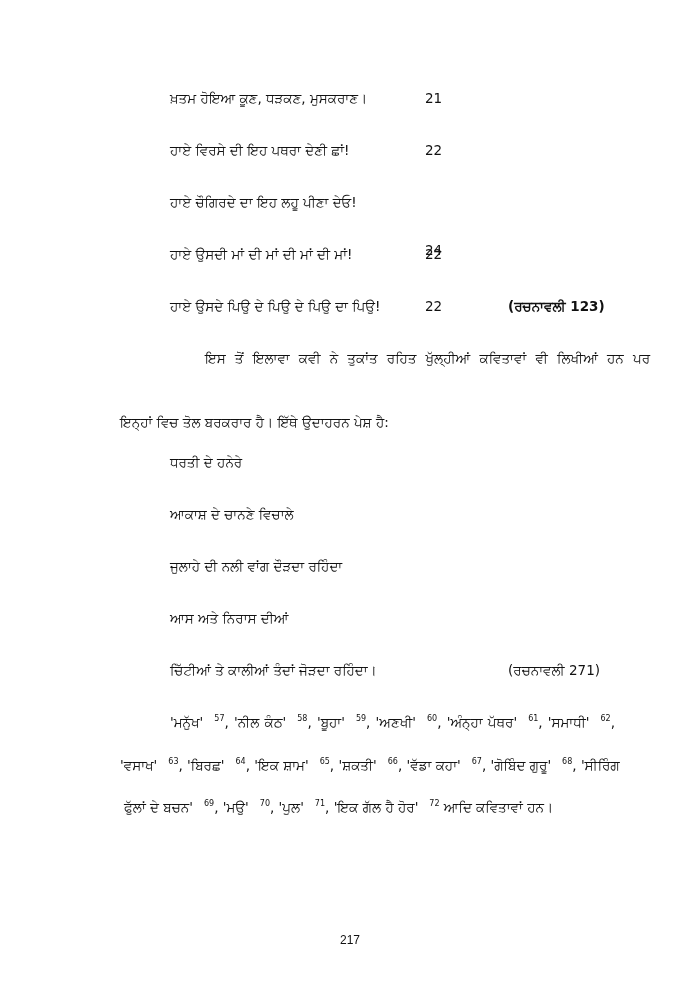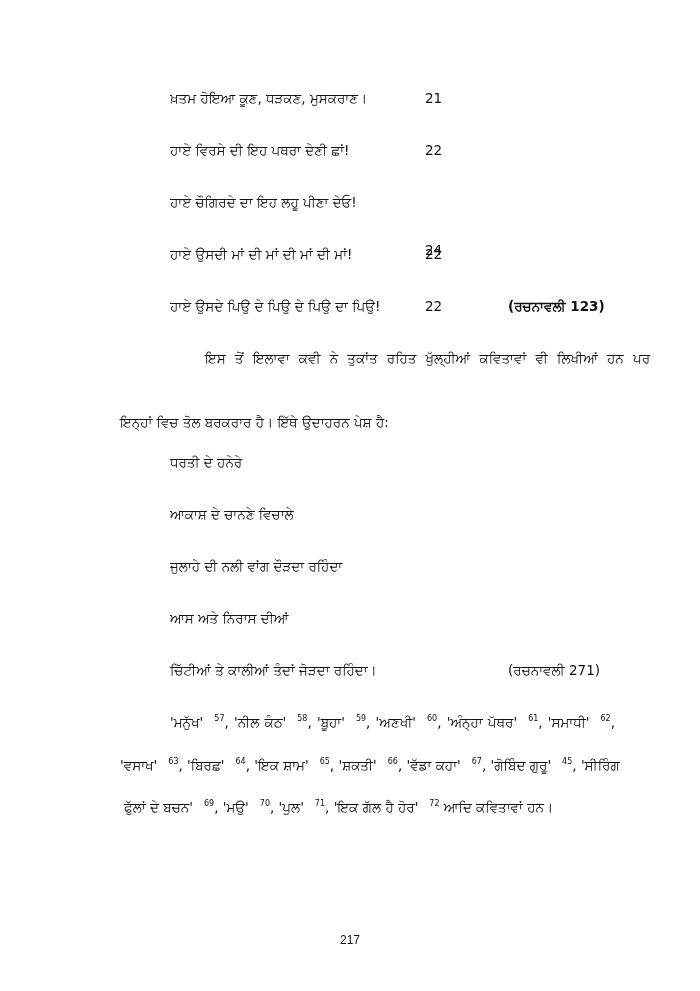--- a/index.html
+++ b/index.html
@@ -60,21 +60,21 @@
       <span>'ਅਣਖੀ'</span><sup>60</sup><span>,</span>
       <span>'ਅੰਨ੍ਹਾ ਪੱਥਰ'</span><sup>61</sup><span>,</span>
       <span>'ਸਮਾਧੀ'</span><sup>62</sup><span>,</span>
     </div>
     <div class="para-line just" style="left:120px; top:755px; width:495px;">
       <span>'ਵਸਾਖ'</span><sup>63</sup><span>,</span>
       <span>'ਬਿਰਛ'</span><sup>64</sup><span>,</span>
       <span>'ਇਕ ਸ਼ਾਮ'</span><sup>65</sup><span>,</span>
       <span>'ਸ਼ਕਤੀ'</span><sup>66</sup><span>,</span>
       <span>'ਵੱਡਾ ਕਹਾ'</span><sup>67</sup><span>,</span>
-      <span>'ਗੋਬਿੰਦ ਗੁਰੂ'</span><sup>45</sup><span>,</span>
+      <span>'ਗੋਬਿੰਦ ਗੁਰੂ'</span><sup>68</sup><span>,</span>
       <span>'ਸੀਰਿੰਗ</span>
     </div>
     <div class="para-line" style="left:124px; top:797px;">
       <span>ਫੁੱਲਾਂ ਦੇ ਬਚਨ'</span><sup>69</sup><span>,</span>
       <span>'ਮਉ'</span><sup>70</sup><span>,</span>
       <span>'ਪੁਲ'</span><sup>71</sup><span>,</span>
       <span>'ਇਕ ਗੱਲ ਹੈ ਹੋਰ'</span><sup>72</sup>
       <span>ਆਦਿ ਕਵਿਤਾਵਾਂ ਹਨ।</span>
     </div>
   </div>

